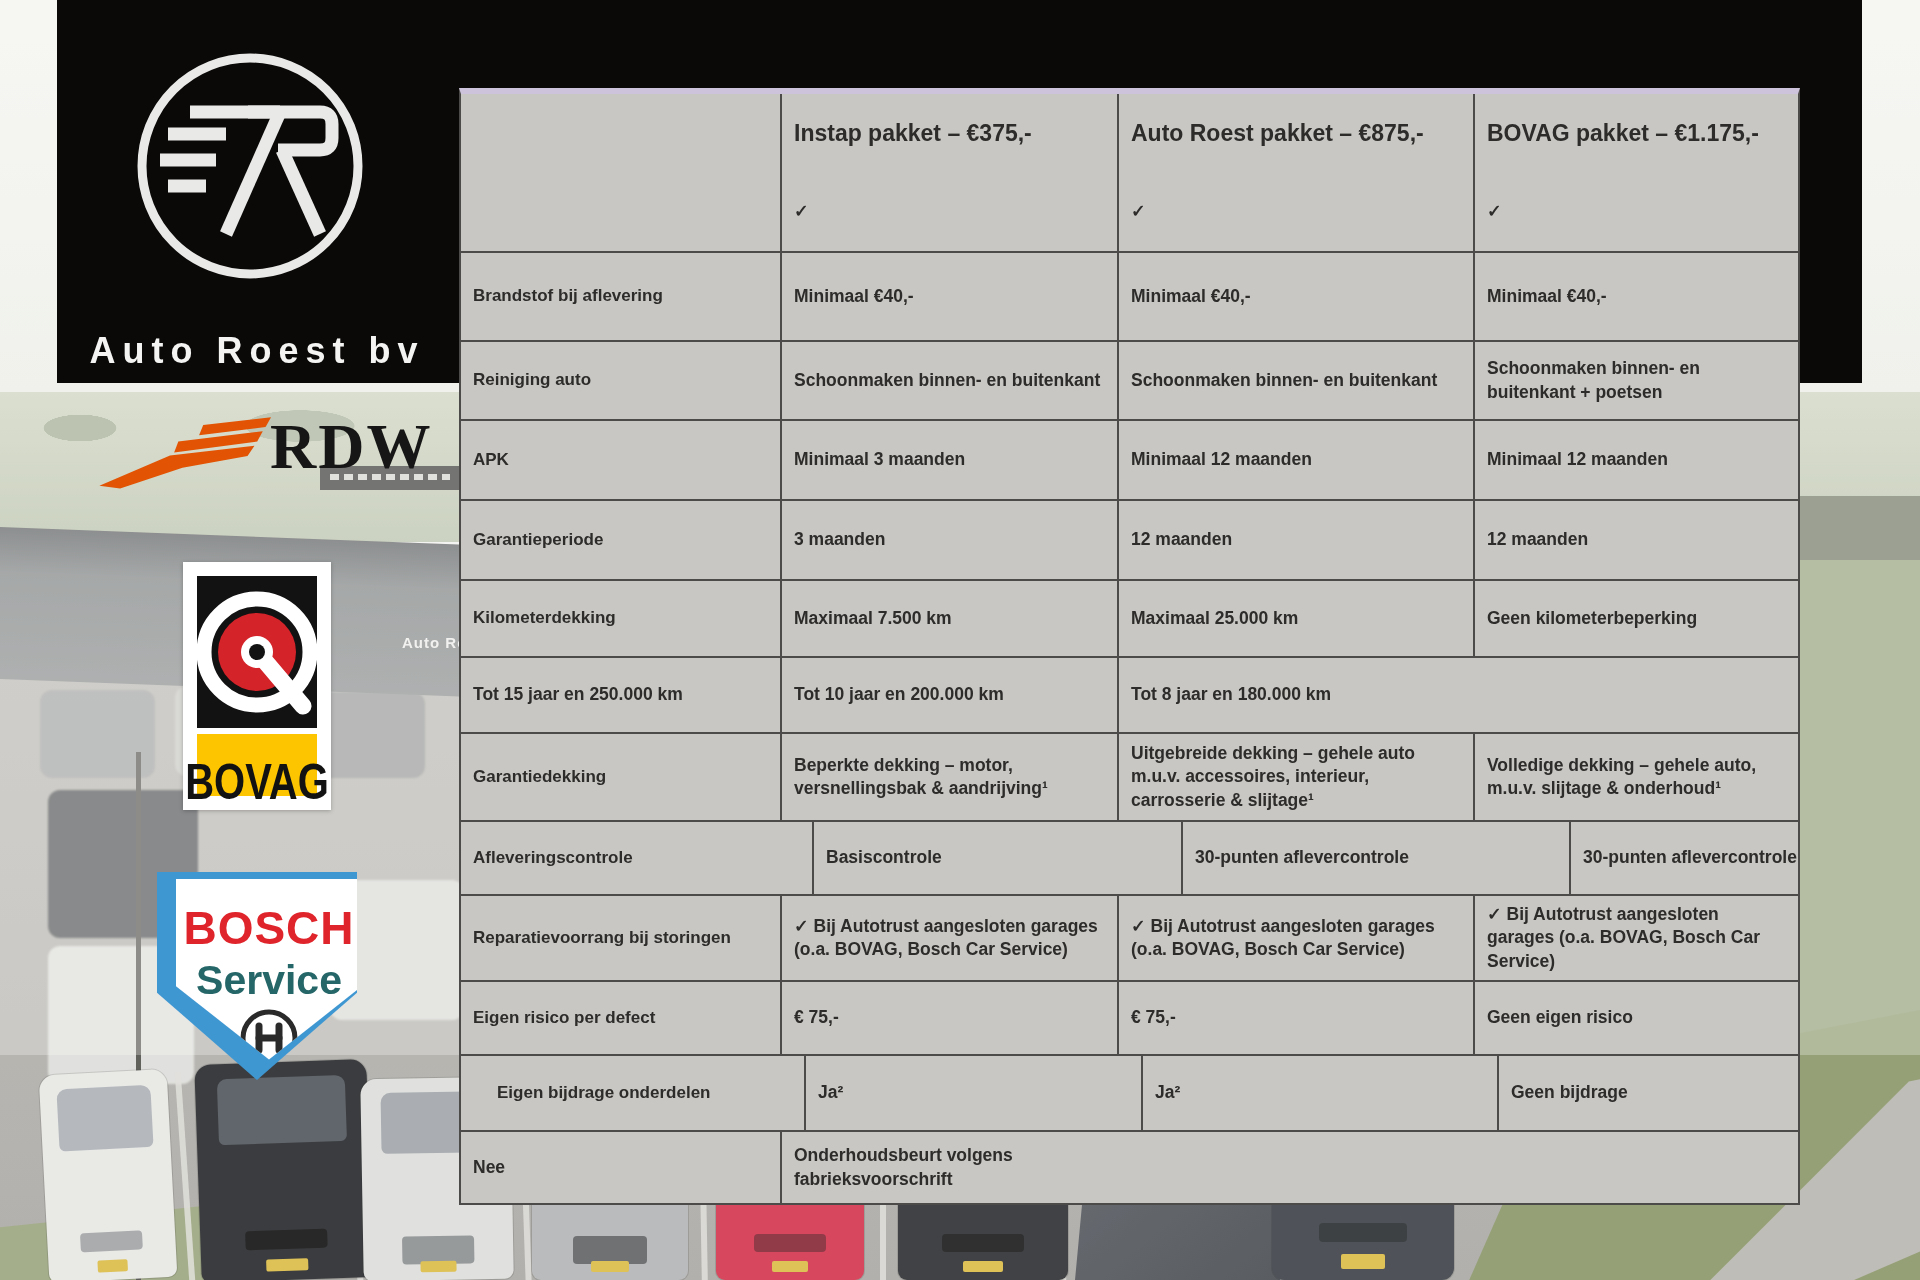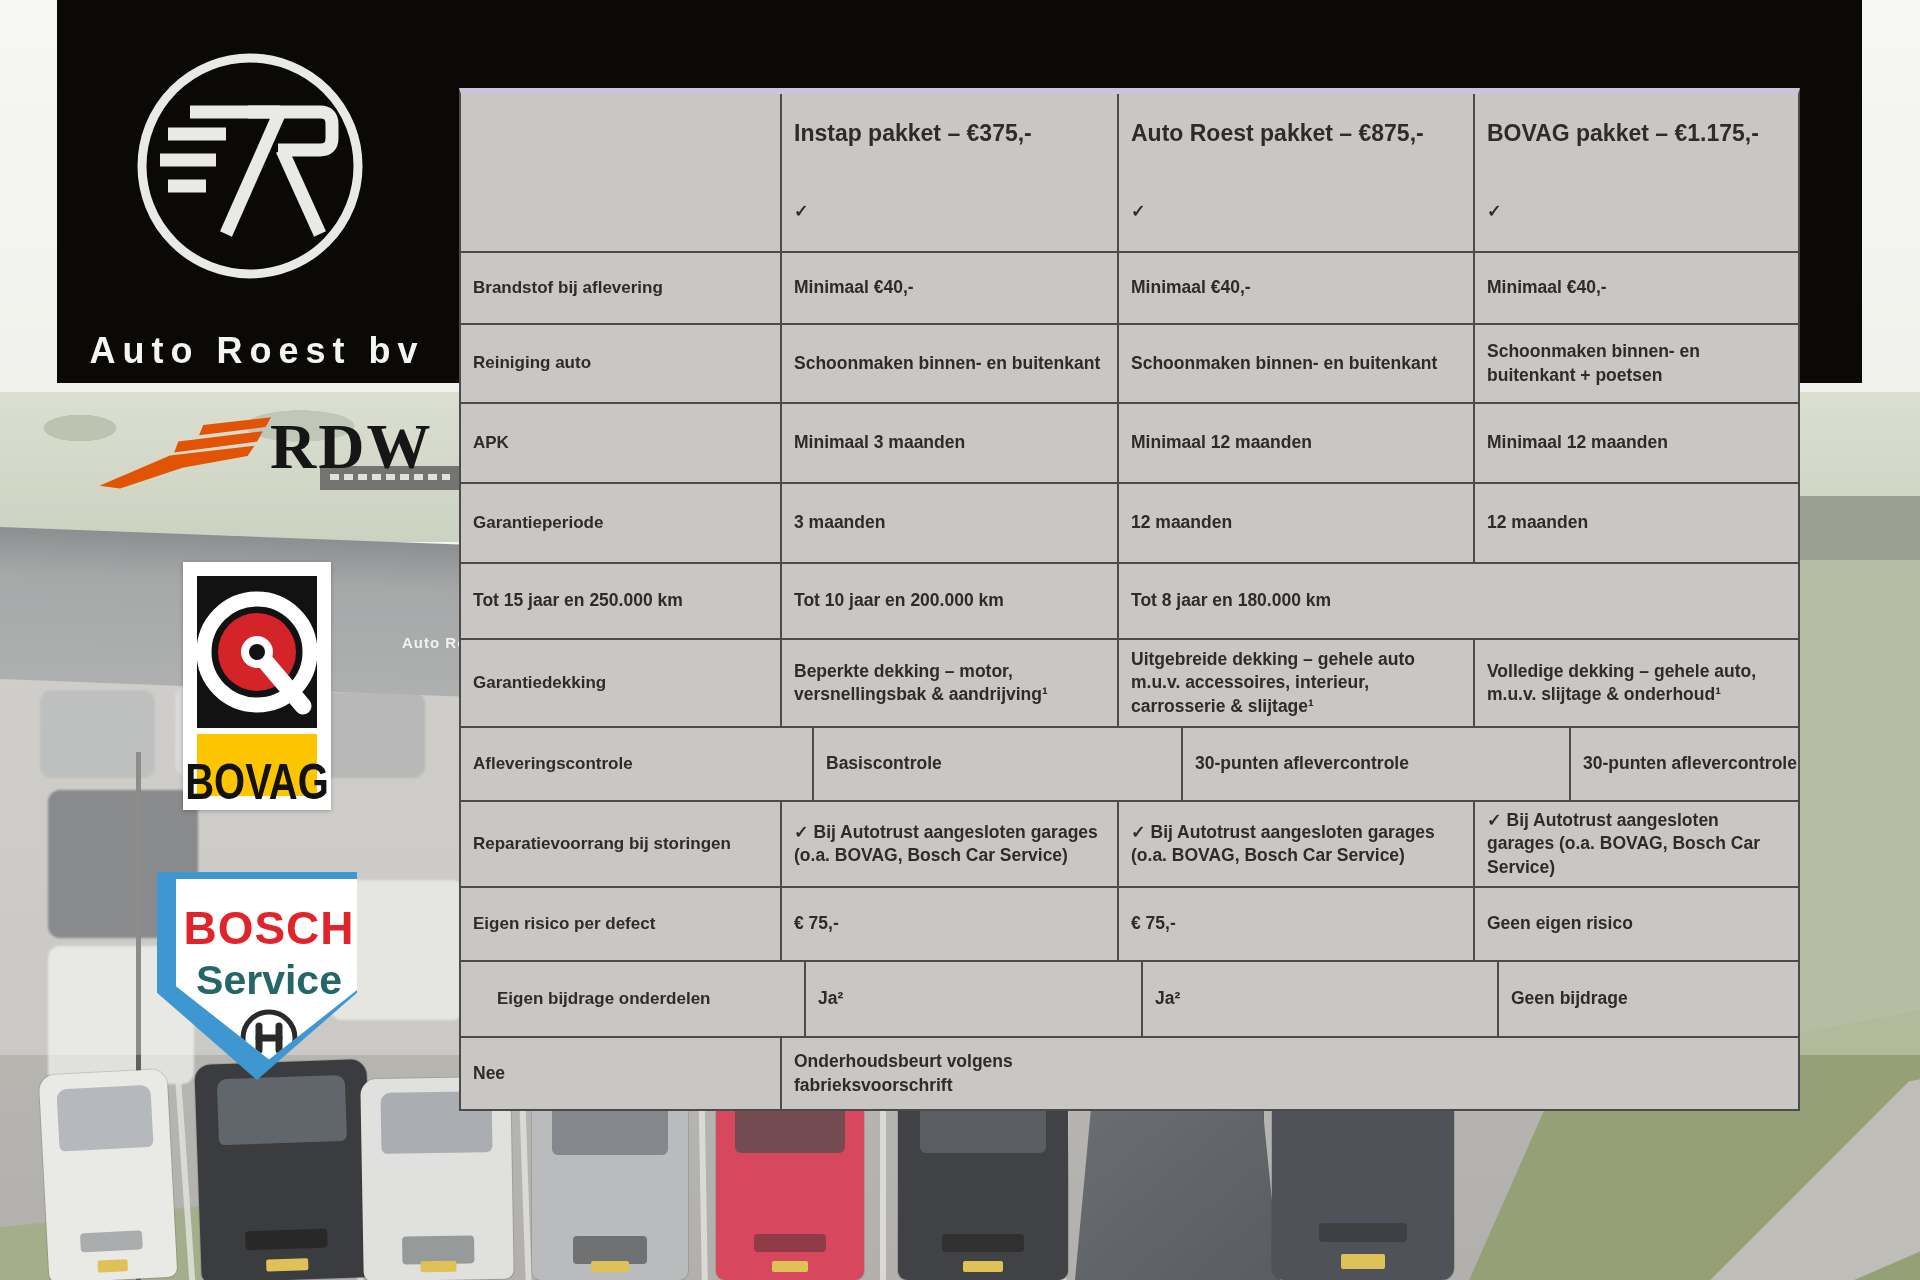--- a/index.html
+++ b/index.html
@@ -214,21 +214,21 @@
       <div class="c th">Auto Roest pakket – €875,-</div>
       <div class="c th">BOVAG pakket – €1.175,-</div>
     </div>
   <div id="tbody-rows">
       <div class="trow" style="height: 79px;">
         <div class="c lab"></div>
         <div class="c val">✓</div>
         <div class="c val">✓</div>
         <div class="c val">✓</div>
       </div>
-      <div class="trow" style="height: 72px; text-align: right;">
+      <div class="trow" style="height: 89px; text-align: right;">
         <div class="c lab">Brandstof bij aflevering</div>
         <div class="c val">Minimaal €40,-</div>
         <div class="c val">Minimaal €40,-</div>
         <div class="c val">Minimaal €40,-</div>
       </div>
       <div class="trow" style="height: 79px;">
         <div class="c lab">Reiniging auto</div>
         <div class="c val">Schoonmaken binnen- en buitenkant</div>
         <div class="c val">Schoonmaken binnen- en buitenkant</div>
         <div class="c val">Schoonmaken binnen- en buitenkant + poetsen</div>
@@ -238,20 +238,26 @@
         <div class="c val">Minimaal 3 maanden</div>
         <div class="c val">Minimaal 12 maanden</div>
         <div class="c val">Minimaal 12 maanden</div>
       </div>
       <div class="trow" style="height: 80px;">
         <div class="c lab">Garantieperiode</div>
         <div class="c val">3 maanden</div>
         <div class="c val">12 maanden</div>
         <div class="c val">12 maanden</div>
       </div>
+      <div class="trow" style="height: 77px;">
+        <div class="c lab">Kilometerdekking</div>
+        <div class="c val">Maximaal 7.500 km</div>
+        <div class="c val">Maximaal 25.000 km</div>
+        <div class="c val">Geen kilometerbeperking</div>
+      </div>
       <div class="trow" style="height: 76px;">
         <div class="c val">Tot 15 jaar en 250.000 km</div>
         <div class="c val">Tot 10 jaar en 200.000 km</div>
         <div class="c val">Tot 8 jaar en 180.000 km</div>
       </div>
       <div class="trow" style="height: 88px;">
         <div class="c lab">Garantiedekking</div>
         <div class="c val">Beperkte dekking – motor, versnellingsbak &amp; aandrijving¹</div>
         <div class="c val">Uitgebreide dekking – gehele auto m.u.v. accessoires, interieur, carrosserie &amp; slijtage¹</div>
         <div class="c val">Volledige dekking – gehele auto, m.u.v. slijtage &amp; onderhoud¹</div>

